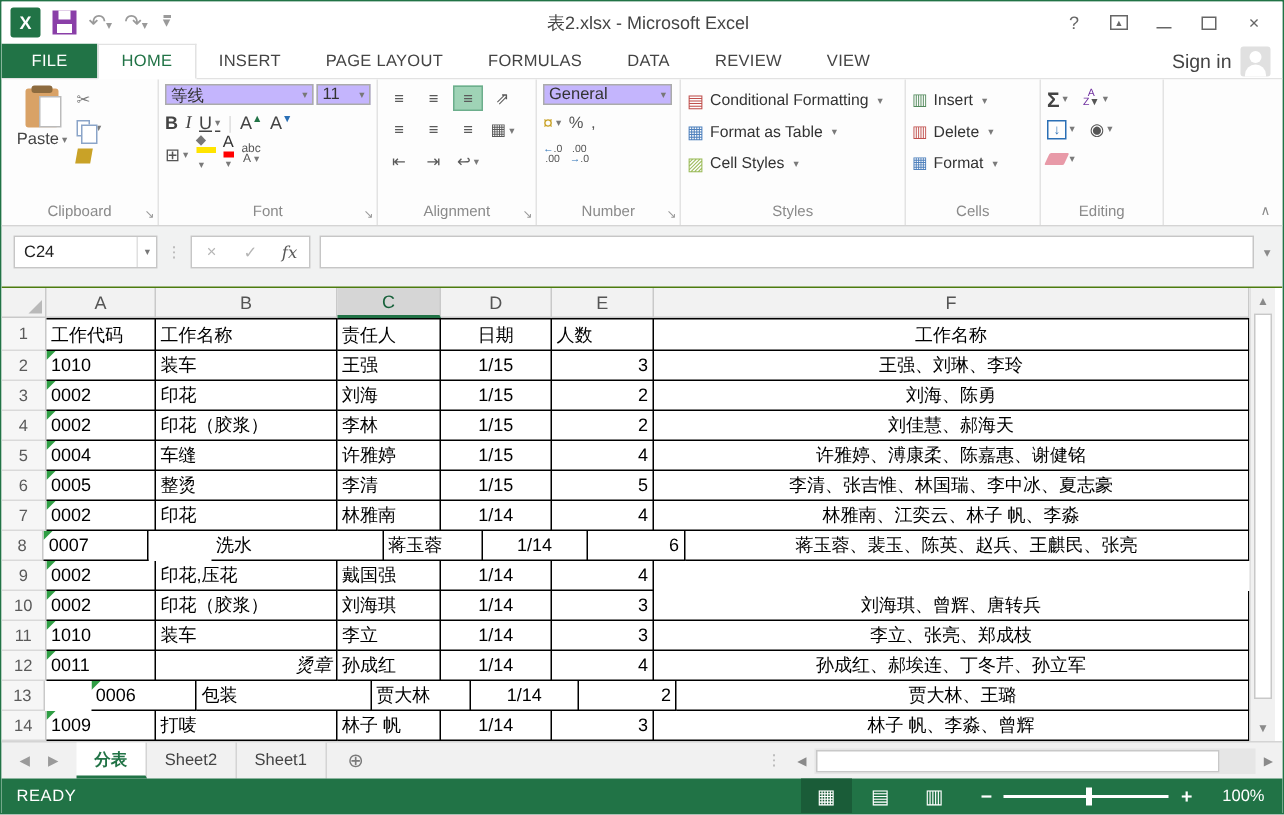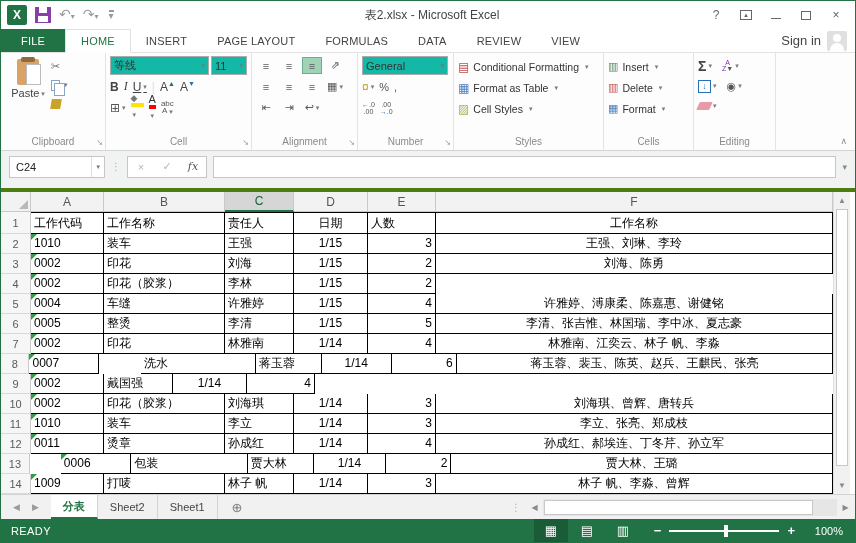--- a/index.html
+++ b/index.html
@@ -53,21 +53,21 @@
   .paste-lbl{font-size:11px; color:#444;}
   .clip-mini { display:flex; flex-direction:column; gap:3px; padding-top:2px;}
   .mini-btn { font-size:11px; color:#777; height:16px; display:flex; align-items:center; gap:2px;}
   .copy-ic{width:9px;height:11px;border:1px solid #8aa4c8;position:relative;background:#fff;}
   .copy-ic::before{content:"";position:absolute;left:2px;top:2px;width:9px;height:11px;border:1px solid #8aa4c8;background:#fff;}
   .fp-ic{width:10px;height:10px;background:#c9a227;transform:skewX(-10deg);}
   
   .g-font { width:146px; }
   .fg-col{display:flex;flex-direction:column;gap:2px;width:100%;}
   .selrow{display:flex;gap:2px;}
-  .selbox{border:1px solid #ababab;background:#14b8a6;height:19px;display:flex;align-items:center;justify-content:space-between;padding:0 3px;font-size:11px;color:#333;}
+  .selbox{border:1px solid #ababab;background:#c4b5fd;height:14px;display:flex;align-items:center;justify-content:space-between;padding:0 3px;font-size:11px;color:#333;}
   .fname{flex:1;}
   .fsize{width:36px;}
   .selbox::after{content:"▾";font-size:7px;color:#777;}
   .btnrow{display:flex;align-items:center;gap:5px;height:19px;font-size:12px;color:#444;}
   .b-b{font-weight:bold;}
   .b-i{font-style:italic;font-family:"Liberation Serif",serif;}
   .b-u{text-decoration:underline;}
   .grow{font-size:12px;position:relative;}
   .grow sup{font-size:7px;color:#217346;}
   .shrink sup{font-size:7px;color:#2a6fb5;}
@@ -109,21 +109,21 @@
   .ed-row{display:flex;gap:10px;align-items:center;height:16px;}
   .ed-btn{display:flex;align-items:center;font-size:12px;color:#444;}
   .sum{font-size:14px;font-weight:bold;color:#444;}
   .az{font-size:7px;line-height:6px;color:#7030a0;text-align:center;}
   .az .fun{color:#555;}
   .fill-dn{width:13px;height:13px;border:1px solid #2a6fb5;color:#2a6fb5;font-size:9px;display:flex;align-items:center;justify-content:center;}
   .find-ic{color:#555;font-size:11px;}
   .clear-ic{width:13px;height:8px;background:#e89aa8;transform:skewX(-25deg);border-radius:1px;}
   .collapse { position:absolute; right:8px; bottom:4px; color:#8a8a8a; font-size:9px; }
   
-  .fbar { height:41px; background:#f1f2f2; display:flex; align-items:center; padding:0 8px 6px 8px; gap:6px; border-bottom:4px solid #4d7c0f; flex:0 0 auto;}
+  .fbar { height:41px; background:#f1f2f2; display:flex; align-items:center; padding:0 8px 6px 8px; gap:6px; border-bottom:1px solid #4d7c0f; flex:0 0 auto;}
   .namebox { width:96px; height:22px; background:#fff; border:1px solid #c6c6c6; display:flex; align-items:center; font-size:11px; color:#222; padding-left:6px; }
   .namebox .nb-dd{margin-left:auto;border-left:1px solid #e0e0e0;height:100%;display:flex;align-items:center;padding:0 4px;font-size:7px;color:#777;}
   .fdots{color:#b0b0b0;font-size:10px;}
   .fbtns{height:22px;background:#fff;border:1px solid #c6c6c6;display:flex;align-items:center;}
   .fbtn{width:26px;text-align:center;font-size:11px;color:#b5b5b5;}
   .fbtn.fx{color:#555;font-style:italic;font-family:"DejaVu Serif",serif;}
   .finput{flex:1;height:22px;background:#fff;border:1px solid #c6c6c6;font-size:11px;padding:0 6px;color:#222;display:flex;align-items:center;}
   .fchev{color:#8a8a8a;font-size:9px;}
   
   .grid-area { height:302px; position:relative; background:#fff; flex:0 0 auto; overflow:hidden;}
@@ -260,21 +260,21 @@
             <span class="ic-border dd">⊞</span>
             <span class="fill-ic dd">
                 <span class="gl">◆</span>
                 <span class="bar"></span>
               </span>
             <span class="fcolor dd">A<span class="bar"></span></span>
             <span class="phon dd"><span>abc</span><br>A</span>
           </div>
         </div>
       </div>
-      <div class="rg-label">Cell</div>
+      <div class="rg-label">Font</div>
       <span class="launcher">↘</span>
     </div>
 
     <div class="rgroup g-align">
       <div class="rg-body">
         <div class="fg-col">
           <div class="al-row">
             <span class="al-btn">≡</span>
             <span class="al-btn">≡</span>
             <span class="al-btn active">≡</span>
@@ -443,20 +443,21 @@
           <div class="g-c" style="width: 68px; text-align: right; line-height: 19px;">2</div>
           <div class="g-c" style="width: 397px; text-align: center; line-height: 19px;">刘海、陈勇</div>
         </div>
         <div class="g-row" style="height: 20px;">
           <div class="g-rh">4</div>
           <div class="g-c" style="width: 73px; text-align: left; line-height: 19px;">0002<span class="tri"></span></div>
           <div class="g-c" style="width: 121px; text-align: left; line-height: 19px;">印花（胶浆）</div>
           <div class="g-c" style="width: 69px; text-align: left; line-height: 19px;">李林</div>
           <div class="g-c" style="width: 74px; text-align: center; line-height: 19px;">1/15</div>
           <div class="g-c" style="width: 68px; text-align: right; line-height: 19px;">2</div>
+          <div class="g-c" style="width: 397px; text-align: center; line-height: 19px;">刘佳慧、郝海天</div>
         </div>
         <div class="g-row" style="height: 20px;">
           <div class="g-rh">5</div>
           <div class="g-c" style="width: 73px; text-align: left; line-height: 19px;">0004<span class="tri"></span></div>
           <div class="g-c" style="width: 121px; text-align: left; line-height: 19px;">车缝</div>
           <div class="g-c" style="width: 69px; text-align: left; line-height: 19px;">许雅婷</div>
           <div class="g-c" style="width: 74px; text-align: center; line-height: 19px;">1/15</div>
           <div class="g-c" style="width: 68px; text-align: right; line-height: 19px;">4</div>
           <div class="g-c" style="width: 397px; text-align: center; line-height: 19px;">许雅婷、溥康柔、陈嘉惠、谢健铭</div>
         </div>
@@ -483,20 +484,21 @@
           <div class="g-c" style="width: 73px; text-align: left; line-height: 19px;">0007<span class="tri"></span></div>
           <div class="g-c" style="width: 121px; text-align: left; line-height: 19px; margin-left: 42px;">洗水</div>
           <div class="g-c" style="width: 69px; text-align: left; line-height: 19px;">蒋玉蓉</div>
           <div class="g-c" style="width: 74px; text-align: center; line-height: 19px;">1/14</div>
           <div class="g-c" style="width: 68px; text-align: right; line-height: 19px;">6</div>
           <div class="g-c" style="width: 397px; text-align: center; line-height: 19px;">蒋玉蓉、裴玉、陈英、赵兵、王麒民、张亮</div>
         </div>
         <div class="g-row" style="height: 20px;">
           <div class="g-rh">9</div>
           <div class="g-c" style="width: 73px; text-align: left; line-height: 19px;">0002<span class="tri"></span></div>
+          <div class="g-c" style="width: 121px; text-align: left; line-height: 19px;">印花,压花</div>
           <div class="g-c" style="width: 69px; text-align: left; line-height: 19px;">戴国强</div>
           <div class="g-c" style="width: 74px; text-align: center; line-height: 19px;">1/14</div>
           <div class="g-c" style="width: 68px; text-align: right; line-height: 19px;">4</div>
         </div>
         <div class="g-row" style="height: 20px;">
           <div class="g-rh">10</div>
           <div class="g-c" style="width: 73px; text-align: left; line-height: 19px;">0002<span class="tri"></span></div>
           <div class="g-c" style="width: 121px; text-align: left; line-height: 19px;">印花（胶浆）</div>
           <div class="g-c" style="width: 69px; text-align: left; line-height: 19px;">刘海琪</div>
           <div class="g-c" style="width: 74px; text-align: center; line-height: 19px;">1/14</div>
@@ -508,21 +510,21 @@
           <div class="g-c" style="width: 73px; text-align: left; line-height: 19px;">1010<span class="tri"></span></div>
           <div class="g-c" style="width: 121px; text-align: left; line-height: 19px;">装车</div>
           <div class="g-c" style="width: 69px; text-align: left; line-height: 19px;">李立</div>
           <div class="g-c" style="width: 74px; text-align: center; line-height: 19px;">1/14</div>
           <div class="g-c" style="width: 68px; text-align: right; line-height: 19px;">3</div>
           <div class="g-c" style="width: 397px; text-align: center; line-height: 19px;">李立、张亮、郑成枝</div>
         </div>
         <div class="g-row" style="height: 20px;">
           <div class="g-rh">12</div>
           <div class="g-c" style="width: 73px; text-align: left; line-height: 19px;">0011<span class="tri"></span></div>
-          <div class="g-c" style="width: 121px; text-align: left; line-height: 19px;">烫章</div>
+          <div class="g-c" style="width: 121px; text-align: right; line-height: 19px; font-style: italic;">烫章</div>
           <div class="g-c" style="width: 69px; text-align: left; line-height: 19px;">孙成红</div>
           <div class="g-c" style="width: 74px; text-align: center; line-height: 19px;">1/14</div>
           <div class="g-c" style="width: 68px; text-align: right; line-height: 19px;">4</div>
           <div class="g-c" style="width: 397px; text-align: center; line-height: 19px;">孙成红、郝埃连、丁冬芹、孙立军</div>
         </div>
         <div class="g-row" style="height: 20px;">
           <div class="g-rh">13</div>
           <div class="g-c" style="width: 73px; text-align: left; line-height: 19px; margin-left: 31px;">0006<span class="tri"></span></div>
           <div class="g-c" style="width: 121px; text-align: left; line-height: 19px;">包装</div>
           <div class="g-c" style="width: 69px; text-align: left; line-height: 19px;">贾大林</div>

